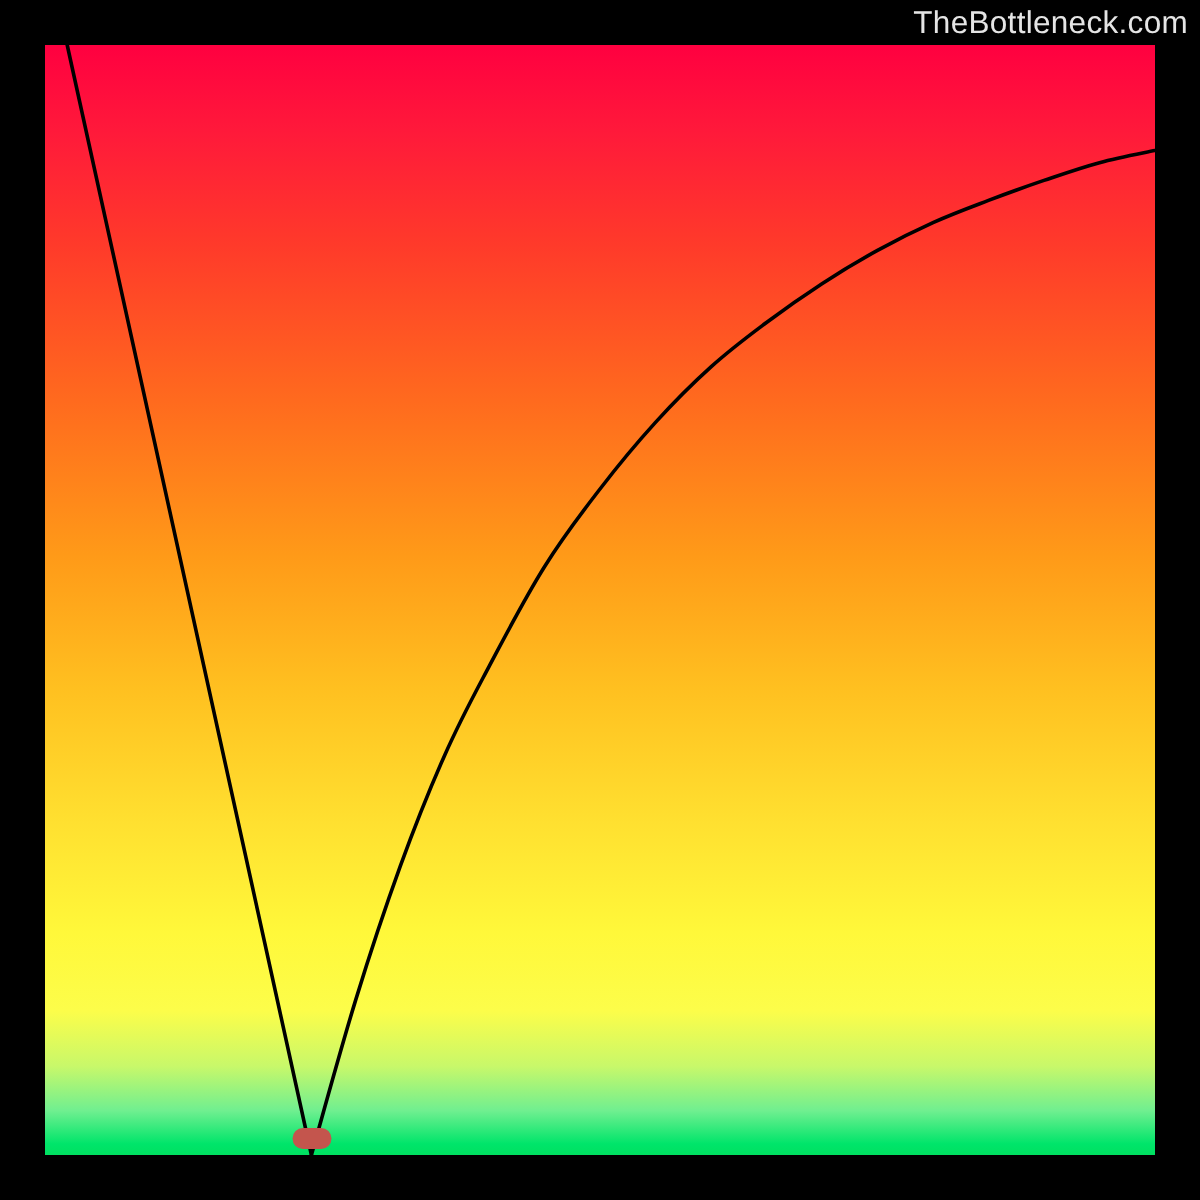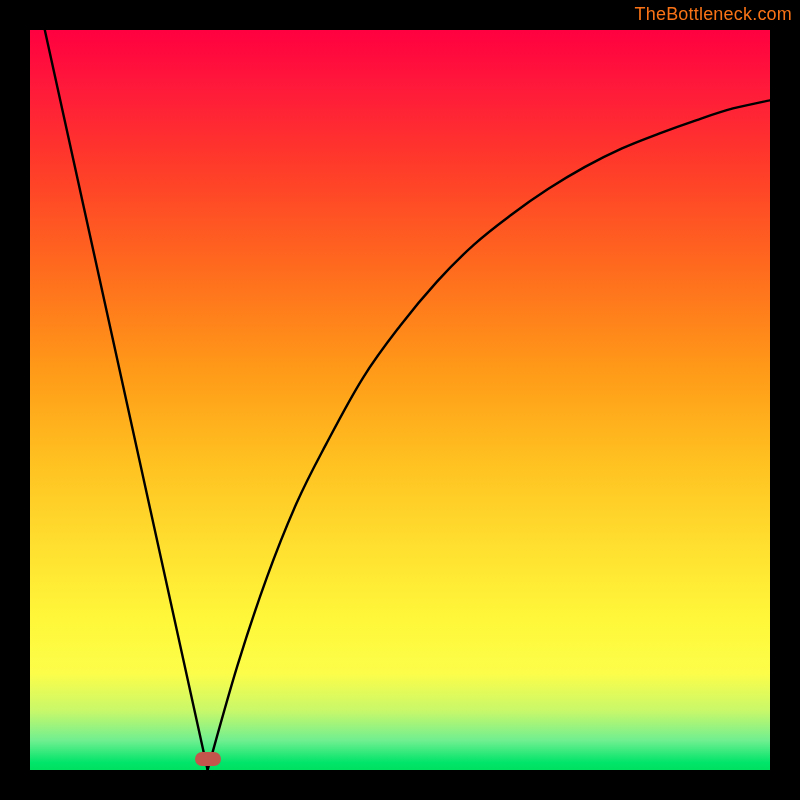--- a/index.html
+++ b/index.html
@@ -62,22 +62,22 @@
     width: 26px;
     height: 14px;
     border-radius: 8px;
     background: #c4554d;
     transform: translate(-50%, -50%);
   }
   .watermark {
     position: absolute;
     top: 4px;
     right: 8px;
-    color: #f97316;
-    font-size: 18px;
+    color: #e5e5e5;
+    font-size: 21px;
     letter-spacing: 0.2px;
   }
 </style>
 </head>
 <body>
 
 <div class="frame">
 
   <div class="watermark">TheBottleneck.com</div>
 

